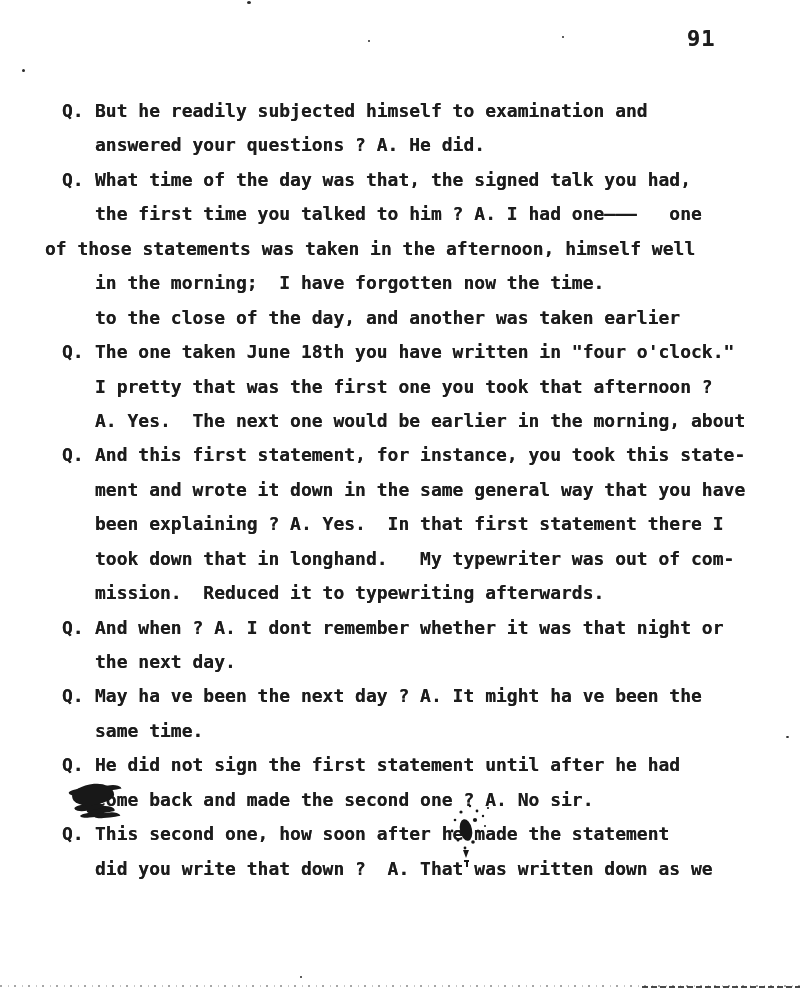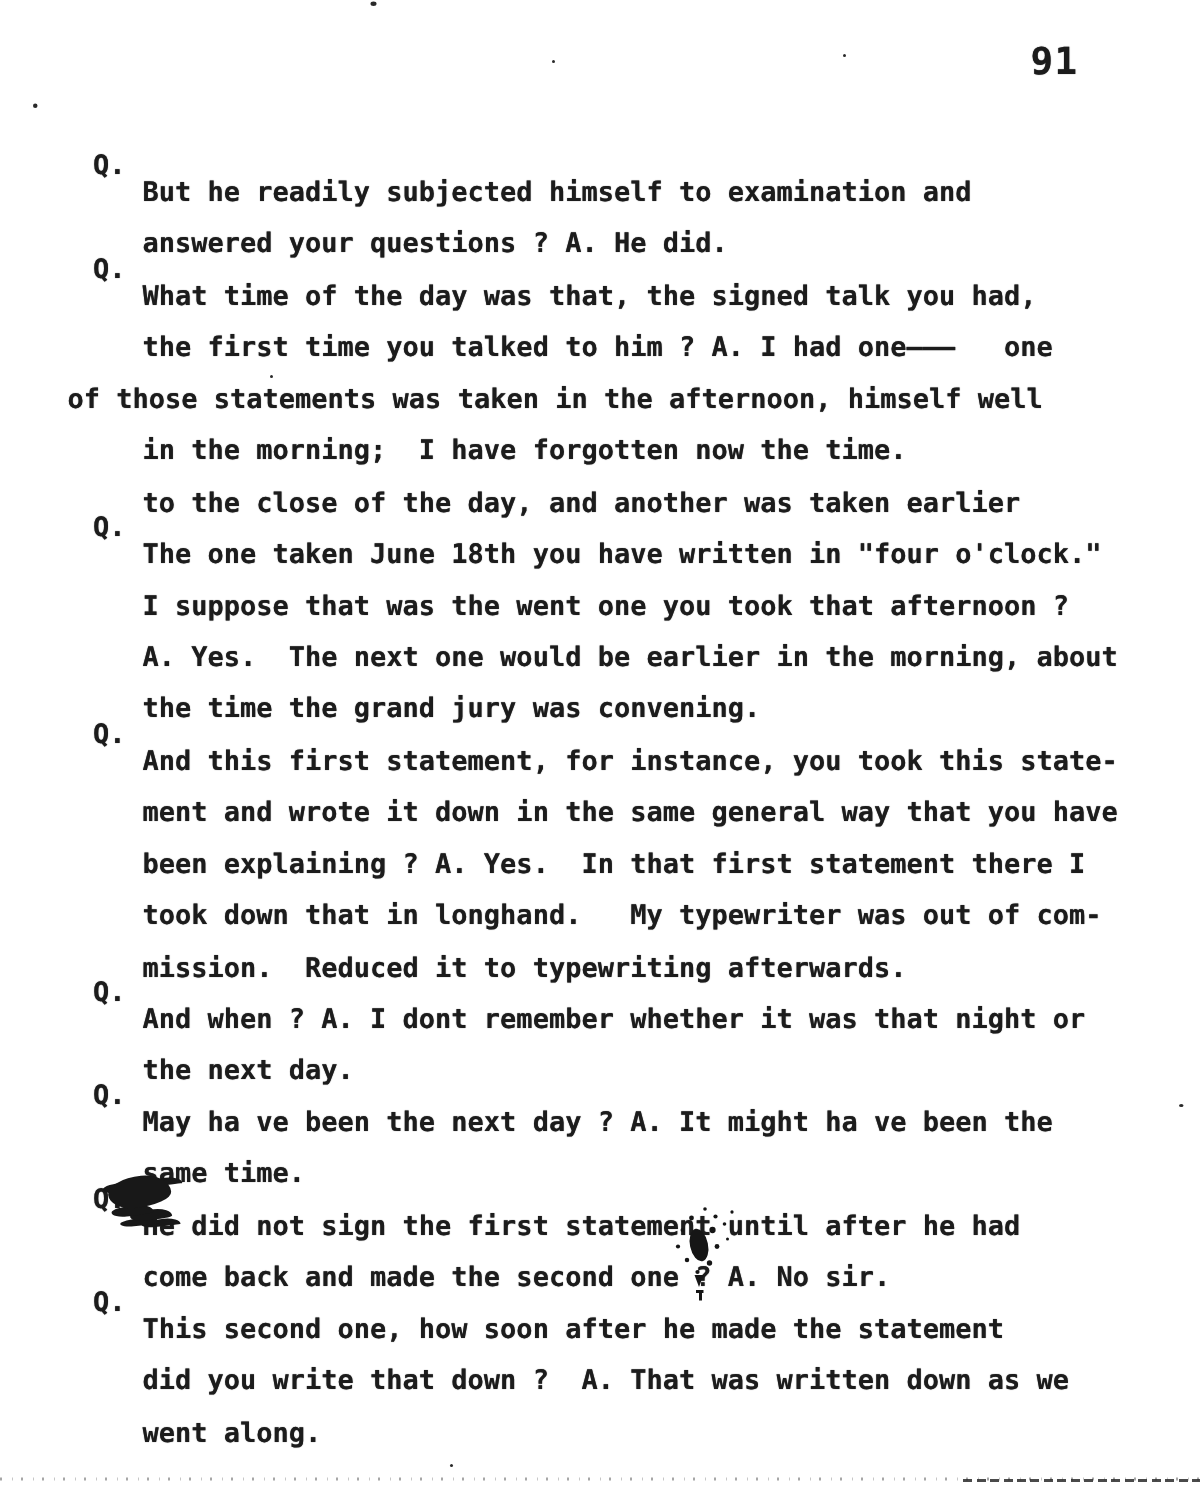--- a/index.html
+++ b/index.html
@@ -15,21 +15,21 @@
     overflow: hidden;
     font-family: "DejaVu Sans Mono", "Liberation Mono", monospace;
     font-weight: 700;
     color: #1c1c1c;
     text-shadow: 0 0 0.6px rgba(15,15,15,0.75);
   }
   .page-number {
     position: absolute;
     left: 687px;
     top: 26px;
-    font-size: 25px;
+    font-size: 22px;
     letter-spacing: 1px;
   }
   .transcript {
     position: absolute;
     left: 45px;
     top: 100px;
     width: 740px;
   }
   .line {
     display: flex;
@@ -42,21 +42,20 @@
     margin-left: 17px;
     white-space: pre;
   }
   .line.ovf .marker {
     flex: 0 0 0;
     margin-left: 0;
     overflow: hidden;
   }
   .line .text {
     white-space: pre;
-    margin-top: 18px;
   }
   
   .ink-smudge {
     position: absolute;
     left: 72px;
     top: 784px;
     width: 42px;
     height: 21px;
     background: #181818;
     border-radius: 55% 45% 60% 40% / 50% 60% 40% 50%;
@@ -139,30 +138,26 @@
       <div class="line cont">
         <span class="marker"></span>
         <span class="text">to the close of the day, and another was taken earlier</span>
       </div>
       <div class="line q">
         <span class="marker">Q.</span>
         <span class="text">The one taken June 18th you have written in "four o'clock."</span>
       </div>
       <div class="line cont">
         <span class="marker"></span>
-        <span class="text">I suppose that was the went one you took that afternoon ?</span>
+        <span class="text">I pretty that was the first one you took that afternoon ?</span>
       </div>
       <div class="line cont">
         <span class="marker"></span>
         <span class="text">A. Yes.  The next one would be earlier in the morning, about</span>
       </div>
-      <div class="line cont">
-        <span class="marker"></span>
-        <span class="text">the time the grand jury was convening.</span>
-      </div>
       <div class="line q">
         <span class="marker">Q.</span>
         <span class="text">And this first statement, for instance, you took this state-</span>
       </div>
       <div class="line cont">
         <span class="marker"></span>
         <span class="text">ment and wrote it down in the same general way that you have</span>
       </div>
       <div class="line cont">
         <span class="marker"></span>
@@ -203,21 +198,20 @@
       <div class="line q">
         <span class="marker">Q.</span>
         <span class="text">This second one, how soon after he made the statement</span>
       </div>
       <div class="line cont">
         <span class="marker"></span>
         <span class="text">did you write that down ?  A. That was written down as we</span>
       </div>
       <div class="line cont">
         <span class="marker"></span>
-        <span class="text">went along.</span>
       </div>
     </div>
 
   <div class="ink-smudge"></div>
 
   <svg class="ink-blot" viewBox="0 0 60 72" xmlns="http://www.w3.org/2000/svg">
     <g fill="#161616">
       <ellipse cx="26" cy="32" rx="6" ry="11" transform="rotate(-12 26 32)"></ellipse>
       <circle cx="21" cy="14" r="1.6"></circle>
       <circle cx="30" cy="8" r="1.2"></circle>

